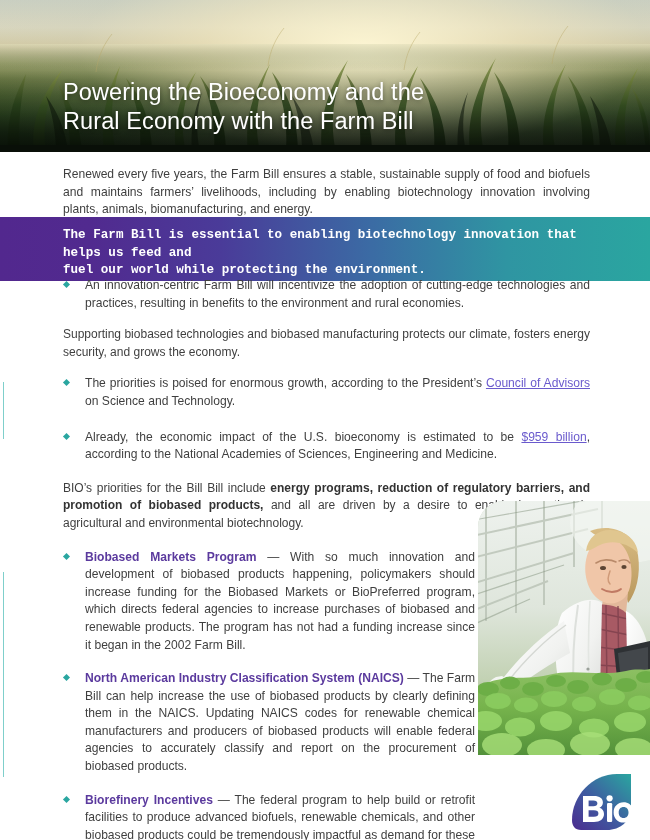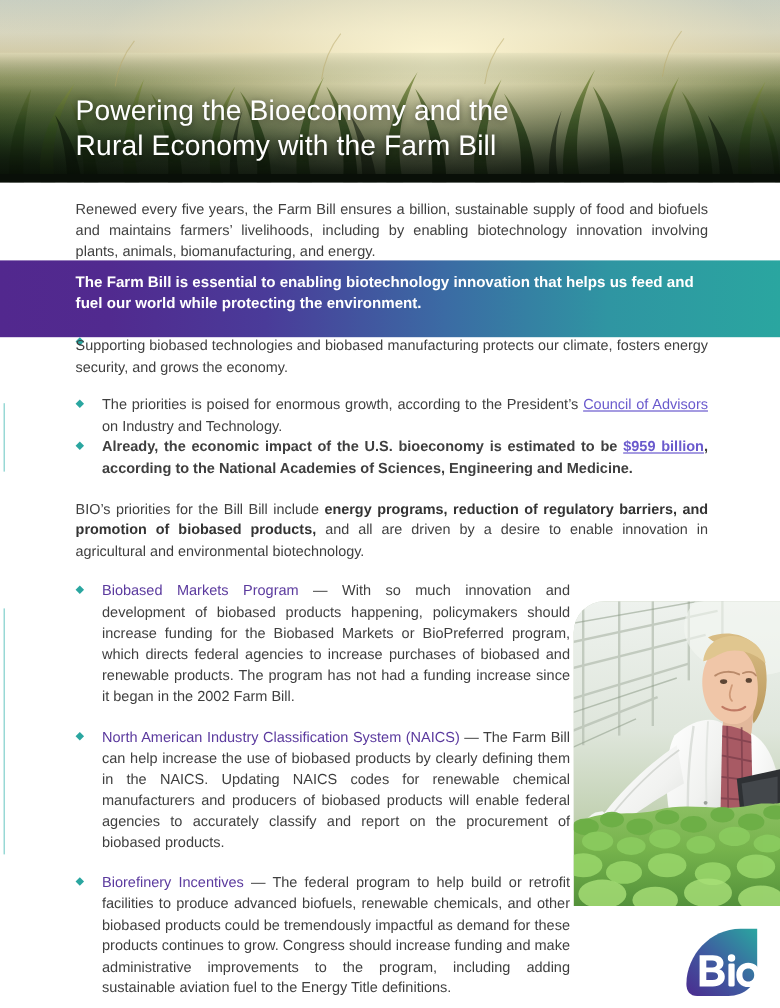--- a/index.html
+++ b/index.html
@@ -85,20 +85,21 @@
   }
 
   
   .banner {
     position: absolute;
     left: 0;
     top: 217px;
     width: 650px;
     height: 64px;
     background: linear-gradient(to right, #52288e 0%, #512a8f 14%, #4a3b99 34%, #3b6ba4 57%, #2f95a2 78%, #2aa6a0 100%);
+    font-family: Liberation Mono, monospace;
   }
   .banner-text {
     position: absolute;
     left: 63px;
     top: 10px;
     width: 540px;
     font-size: 12.6px;
     line-height: 17.5px;
     font-weight: bold;
     color: #ffffff;
@@ -152,21 +153,21 @@
     width: 1px;
     background: #7fcfcb;
   }
 
   a.doc-link {
     color: #6a5acd;
     text-decoration: underline;
   }
   .bold { font-weight: bold; color: #333; }
   .prog-head {
-    font-weight: normal;
+    font-weight: bold;
     color: #5b3a9e;
   }
 
   
   .photo {
     position: absolute;
     left: 478px;
     top: 501px;
     width: 172px;
     height: 254px;
@@ -243,44 +244,45 @@
       <path d="M404,70 C406,54 412,42 420,32"></path>
       <path d="M552,64 C554,48 560,36 568,26"></path>
     </g>
   </svg>
   <div class="hero-vignette"></div>
   <div class="hero-bottom-edge"></div>
   <div class="hero-title">Powering the Bioeconomy and the
 Rural Economy with the Farm Bill</div>
 </div>
 
-<div class="intro">Renewed every five years, the Farm Bill ensures a billion, sustainable supply of food and biofuels and maintains farmers’ livelihoods, including by enabling biotechnology innovation involving plants, animals, biomanufacturing, and energy.</div>
+<div class="intro">Renewed every five years, the Farm Bill ensures a stable, sustainable supply of food and biofuels and maintains farmers’ livelihoods, including by enabling biotechnology innovation involving plants, animals, biomanufacturing, and energy.</div>
 
 <div class="banner">
   <div class="banner-text">The Farm Bill is essential to enabling biotechnology innovation that helps us feed and
 fuel our world while protecting the environment.</div>
 </div>
 
 <div class="content">
 
   <div class="bullet" style="margin-top:11px;">
     <span class="bullet-dot"></span>
+    <span>An innovation-centric Farm Bill will incentivize the adoption of cutting-edge technologies and practices, resulting in benefits to the environment and rural economies.</span>
   </div>
 
   <div class="para" style="margin-top:14px;">Supporting biobased technologies and biobased manufacturing protects our climate, fosters energy security, and grows the economy.</div>
 
   <div style="position:relative;">
     <div class="rail" style="top:7px; height:57px;"></div>
 
     <div class="bullet" style="margin-top:14px;">
       <span class="bullet-dot"></span>
-      <span>The priorities is poised for enormous growth, according to the President’s </span><a class="doc-link" href="#">Council of Advisors</a><span> on Industry and Technology.</span>
+      <span>The priorities is poised for enormous growth, according to the President’s </span><a class="doc-link" href="#">Council of Advisors</a><span> on Science and Technology.</span>
     </div>
 
-    <div class="bullet" style="font-weight:bold;">
+    <div class="bullet" style="margin-top:18px;">
       <span class="bullet-dot"></span>
       <span>Already, the economic impact of the U.S. bioeconomy is estimated to be </span><a class="doc-link" href="#">$959 billion</a><span>, according to the National Academies of Sciences, Engineering and Medicine.</span>
     </div>
   </div>
 
   <div class="para" style="margin-top:16px;">
     <span>BIO’s priorities for the Bill Bill include </span><span class="bold">energy programs, reduction of regulatory barriers, and promotion of biobased products,</span><span> and all are driven by a desire to enable innovation in agricultural and environmental biotechnology.</span>
   </div>
 
   <div style="position:relative;">

